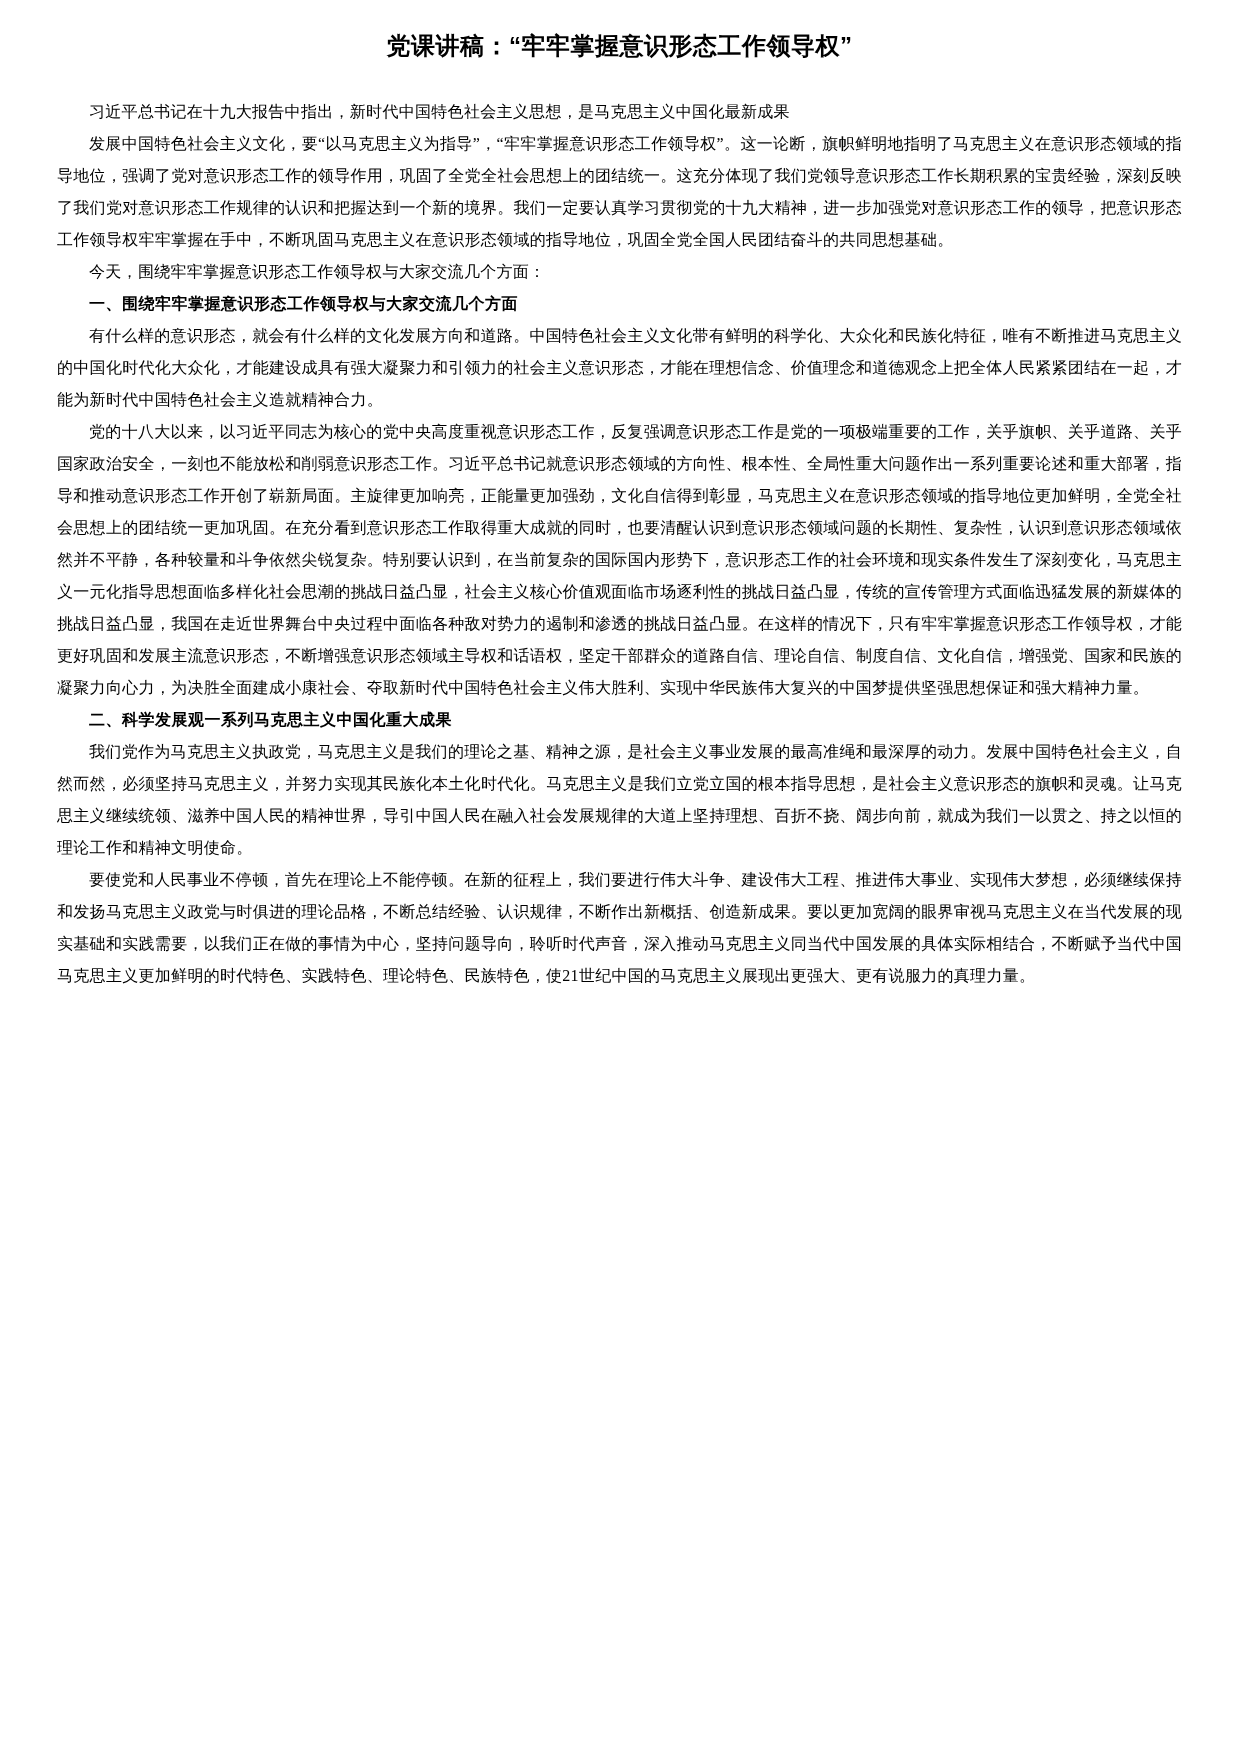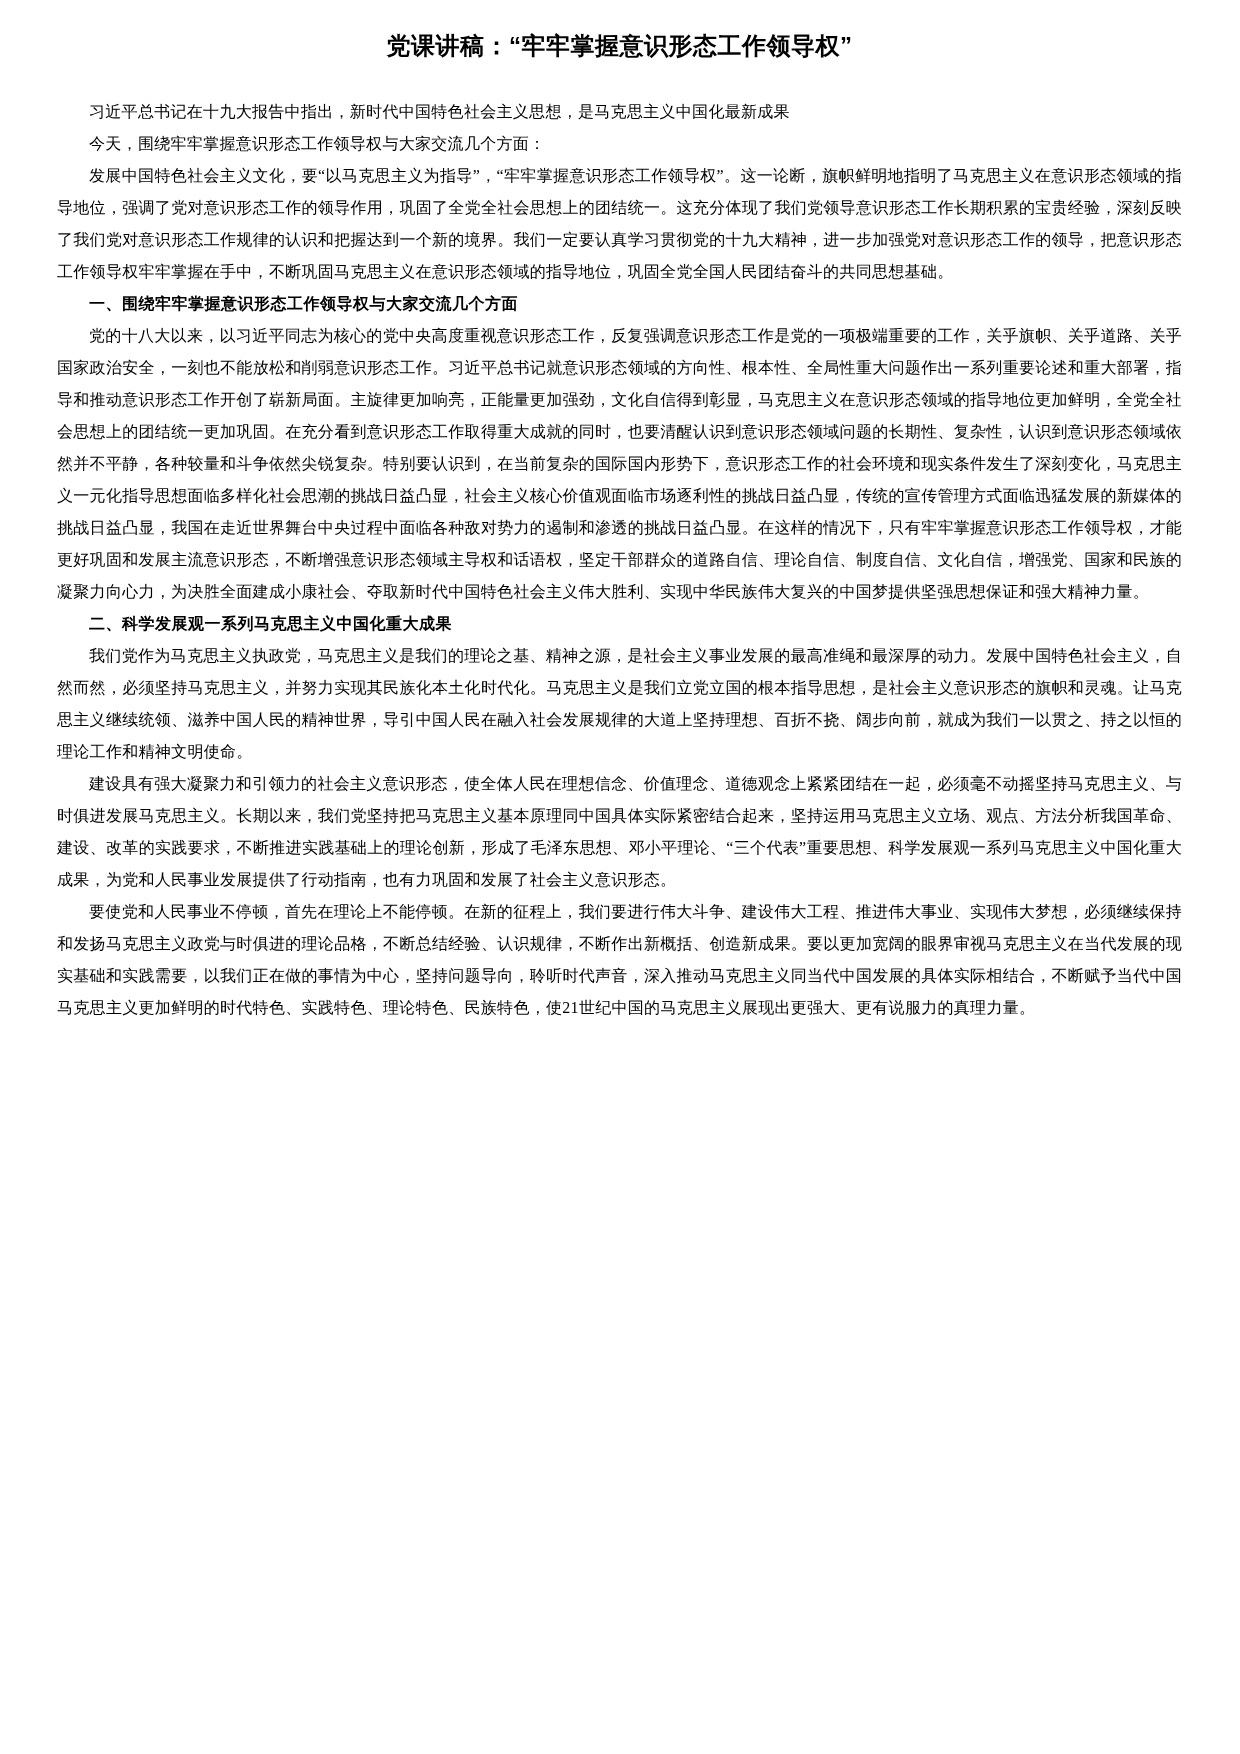--- a/index.html
+++ b/index.html
@@ -42,22 +42,22 @@
     letter-spacing: 0.5px;
   }
 </style>
 </head>
 <body>
 
 <div class="page">
   <h1 class="doc-title">党课讲稿：“牢牢掌握意识形态工作领导权”</h1>
   <div class="doc-body">
     <p>习近平总书记在十九大报告中指出，新时代中国特色社会主义思想，是马克思主义中国化最新成果</p>
+    <p>发展中国特色社会主义文化，要“以马克思主义为指导”，“牢牢掌握意识形态工作领导权”。这一论断，旗帜鲜明地指明了马克思主义在意识形态领域的指导地位，强调了党对意识形态工作的领导作用，巩固了全党全社会思想上的团结统一。这充分体现了我们党领导意识形态工作长期积累的宝贵经验，深刻反映了我们党对意识形态工作规律的认识和把握达到一个新的境界。我们一定要认真学习贯彻党的十九大精神，进一步加强党对意识形态工作的领导，把意识形态工作领导权牢牢掌握在手中，不断巩固马克思主义在意识形态领域的指导地位，巩固全党全国人民团结奋斗的共同思想基础。</p>
     <p>今天，围绕牢牢掌握意识形态工作领导权与大家交流几个方面：</p>
-    <p>发展中国特色社会主义文化，要“以马克思主义为指导”，“牢牢掌握意识形态工作领导权”。这一论断，旗帜鲜明地指明了马克思主义在意识形态领域的指导地位，强调了党对意识形态工作的领导作用，巩固了全党全社会思想上的团结统一。这充分体现了我们党领导意识形态工作长期积累的宝贵经验，深刻反映了我们党对意识形态工作规律的认识和把握达到一个新的境界。我们一定要认真学习贯彻党的十九大精神，进一步加强党对意识形态工作的领导，把意识形态工作领导权牢牢掌握在手中，不断巩固马克思主义在意识形态领域的指导地位，巩固全党全国人民团结奋斗的共同思想基础。</p>
     <p class="heading">一、围绕牢牢掌握意识形态工作领导权与大家交流几个方面</p>
+    <p>有什么样的意识形态，就会有什么样的文化发展方向和道路。中国特色社会主义文化带有鲜明的科学化、大众化和民族化特征，唯有不断推进马克思主义的中国化时代化大众化，才能建设成具有强大凝聚力和引领力的社会主义意识形态，才能在理想信念、价值理念和道德观念上把全体人民紧紧团结在一起，才能为新时代中国特色社会主义造就精神合力。</p>
     <p>党的十八大以来，以习近平同志为核心的党中央高度重视意识形态工作，反复强调意识形态工作是党的一项极端重要的工作，关乎旗帜、关乎道路、关乎国家政治安全，一刻也不能放松和削弱意识形态工作。习近平总书记就意识形态领域的方向性、根本性、全局性重大问题作出一系列重要论述和重大部署，指导和推动意识形态工作开创了崭新局面。主旋律更加响亮，正能量更加强劲，文化自信得到彰显，马克思主义在意识形态领域的指导地位更加鲜明，全党全社会思想上的团结统一更加巩固。在充分看到意识形态工作取得重大成就的同时，也要清醒认识到意识形态领域问题的长期性、复杂性，认识到意识形态领域依然并不平静，各种较量和斗争依然尖锐复杂。特别要认识到，在当前复杂的国际国内形势下，意识形态工作的社会环境和现实条件发生了深刻变化，马克思主义一元化指导思想面临多样化社会思潮的挑战日益凸显，社会主义核心价值观面临市场逐利性的挑战日益凸显，传统的宣传管理方式面临迅猛发展的新媒体的挑战日益凸显，我国在走近世界舞台中央过程中面临各种敌对势力的遏制和渗透的挑战日益凸显。在这样的情况下，只有牢牢掌握意识形态工作领导权，才能更好巩固和发展主流意识形态，不断增强意识形态领域主导权和话语权，坚定干部群众的道路自信、理论自信、制度自信、文化自信，增强党、国家和民族的凝聚力向心力，为决胜全面建成小康社会、夺取新时代中国特色社会主义伟大胜利、实现中华民族伟大复兴的中国梦提供坚强思想保证和强大精神力量。</p>
     <p class="heading">二、科学发展观一系列马克思主义中国化重大成果</p>
     <p>我们党作为马克思主义执政党，马克思主义是我们的理论之基、精神之源，是社会主义事业发展的最高准绳和最深厚的动力。发展中国特色社会主义，自然而然，必须坚持马克思主义，并努力实现其民族化本土化时代化。马克思主义是我们立党立国的根本指导思想，是社会主义意识形态的旗帜和灵魂。让马克思主义继续统领、滋养中国人民的精神世界，导引中国人民在融入社会发展规律的大道上坚持理想、百折不挠、阔步向前，就成为我们一以贯之、持之以恒的理论工作和精神文明使命。</p>
-    <p>建设具有强大凝聚力和引领力的社会主义意识形态，使全体人民在理想信念、价值理念、道德观念上紧紧团结在一起，必须毫不动摇坚持马克思主义、与时俱进发展马克思主义。长期以来，我们党坚持把马克思主义基本原理同中国具体实际紧密结合起来，坚持运用马克思主义立场、观点、方法分析我国革命、建设、改革的实践要求，不断推进实践基础上的理论创新，形成了毛泽东思想、邓小平理论、“三个代表”重要思想、科学发展观一系列马克思主义中国化重大成果，为党和人民事业发展提供了行动指南，也有力巩固和发展了社会主义意识形态。</p>
     <p>要使党和人民事业不停顿，首先在理论上不能停顿。在新的征程上，我们要进行伟大斗争、建设伟大工程、推进伟大事业、实现伟大梦想，必须继续保持和发扬马克思主义政党与时俱进的理论品格，不断总结经验、认识规律，不断作出新概括、创造新成果。要以更加宽阔的眼界审视马克思主义在当代发展的现实基础和实践需要，以我们正在做的事情为中心，坚持问题导向，聆听时代声音，深入推动马克思主义同当代中国发展的具体实际相结合，不断赋予当代中国马克思主义更加鲜明的时代特色、实践特色、理论特色、民族特色，使21世纪中国的马克思主义展现出更强大、更有说服力的真理力量。</p>
   </div>
 </div>
 
 </body></html>

